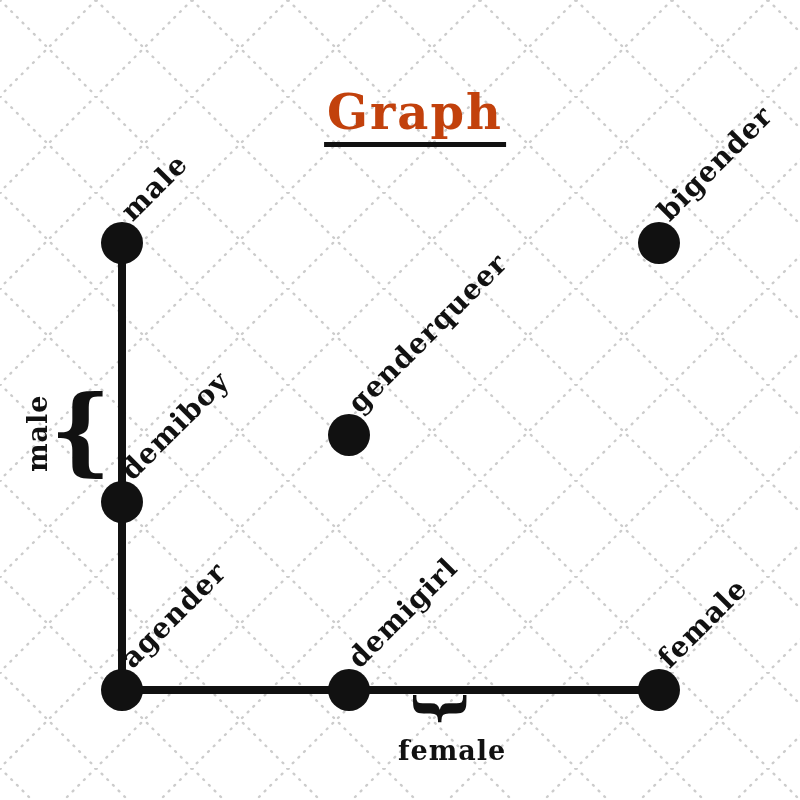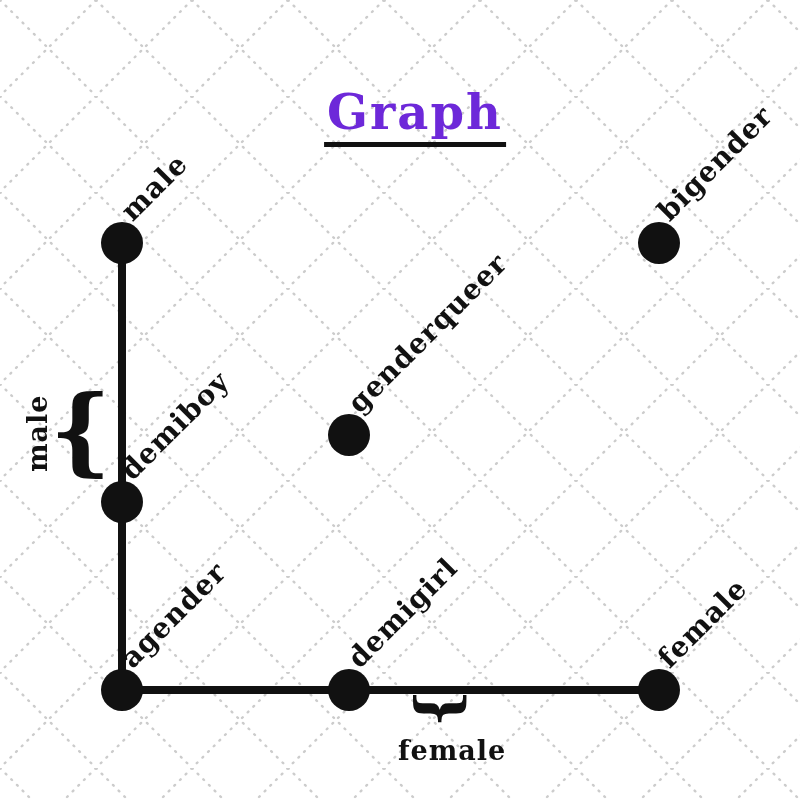--- a/index.html
+++ b/index.html
@@ -26,21 +26,21 @@
     pointer-events: none;
   }
   .page-title {
     position: absolute;
     left: 415px;
     top: 84px;
     transform: translateX(-50%);
     font-size: 48px;
     font-weight: 800;
     letter-spacing: 2px;
-    color: #6d28d9;
+    color: #c2410c;
     border-bottom: 5px solid #111;
     padding: 0 3px 2px 3px;
     white-space: nowrap;
   }
   .node-label {
     position: absolute;
     transform: rotate(-45deg);
     transform-origin: 0 100%;
     font-weight: 800;
     font-size: 28px;

